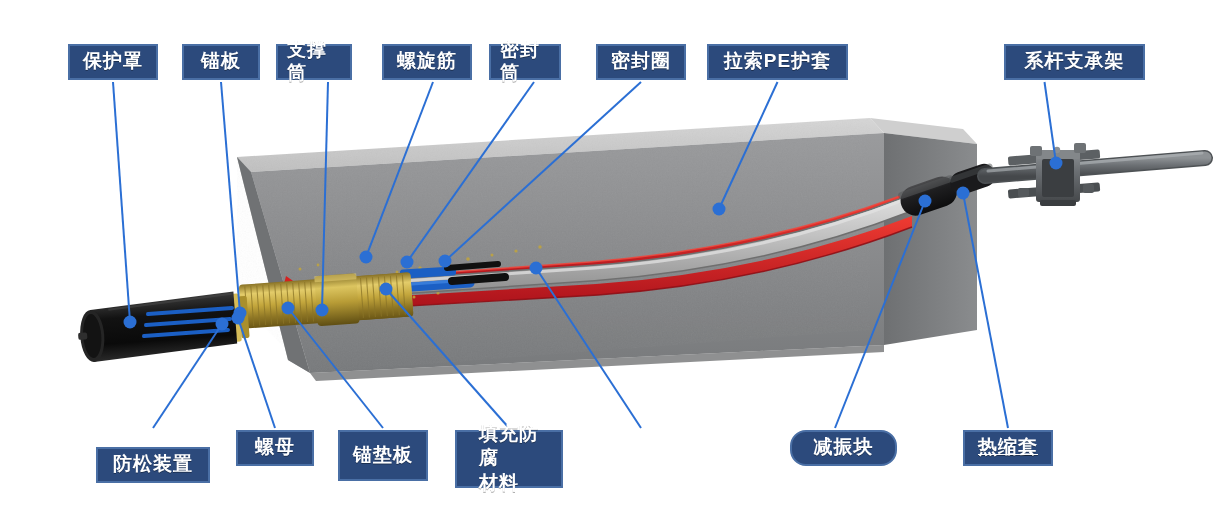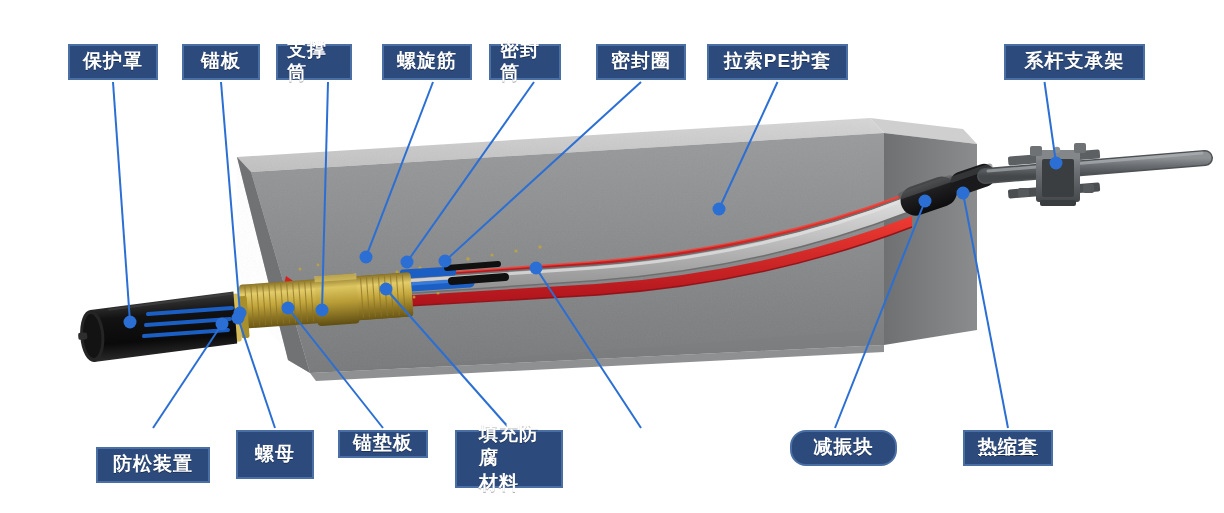--- a/index.html
+++ b/index.html
@@ -306,21 +306,21 @@
   <div id="overlay">
       <div class="callout" style="left: 68px; top: 44px; width: 90px; height: 36px; display: flex; align-items: center; justify-content: center;">保护罩</div>
       <div class="callout" style="left: 182px; top: 44px; width: 78px; height: 36px; display: flex; align-items: center; justify-content: center;">锚板</div>
       <div class="callout" style="left: 276px; top: 44px; width: 76px; height: 36px; display: flex; align-items: center; justify-content: center;">支撑筒</div>
       <div class="callout" style="left: 382px; top: 44px; width: 90px; height: 36px; display: flex; align-items: center; justify-content: center;">螺旋筋</div>
       <div class="callout" style="left: 489px; top: 44px; width: 72px; height: 36px; display: flex; align-items: center; justify-content: center;">密封筒</div>
       <div class="callout" style="left: 596px; top: 44px; width: 90px; height: 36px; display: flex; align-items: center; justify-content: center;">密封圈</div>
       <div class="callout" style="left: 707px; top: 44px; width: 141px; height: 36px; display: flex; align-items: center; justify-content: center;">拉索PE护套</div>
       <div class="callout" style="left: 1004px; top: 44px; width: 141px; height: 36px; display: flex; align-items: center; justify-content: center;">系杆支承架</div>
       <div class="callout" style="left: 96px; top: 430px; width: 114px; height: 36px; display: flex; align-items: center; justify-content: center; margin-top: 17px;">防松装置</div>
-      <div class="callout" style="left: 236px; top: 430px; width: 78px; height: 49px; display: flex; align-items: center; justify-content: center;">螺母</div>
-      <div class="callout" style="left: 338px; top: 430px; width: 90px; height: 28px; display: flex; align-items: center; justify-content: center;">锚垫板</div>
+      <div class="callout" style="left: 236px; top: 430px; width: 78px; height: 36px; display: flex; align-items: center; justify-content: center;">螺母</div>
+      <div class="callout" style="left: 338px; top: 430px; width: 90px; height: 51px; display: flex; align-items: center; justify-content: center;">锚垫板</div>
       <div class="callout two-line" style="left: 455px; top: 430px; width: 108px; height: 58px; display: flex; align-items: center; justify-content: center;">填充防腐
 材料</div>
       <div class="callout" style="left: 790px; top: 430px; width: 107px; height: 36px; display: flex; align-items: center; justify-content: center; border-radius: 16px;">减振块</div>
       <div class="callout" style="left: 963px; top: 430px; width: 90px; height: 36px; display: flex; align-items: center; justify-content: center; text-decoration: underline;">热缩套</div>
     </div>
 
 </div>
 
 </body></html>

